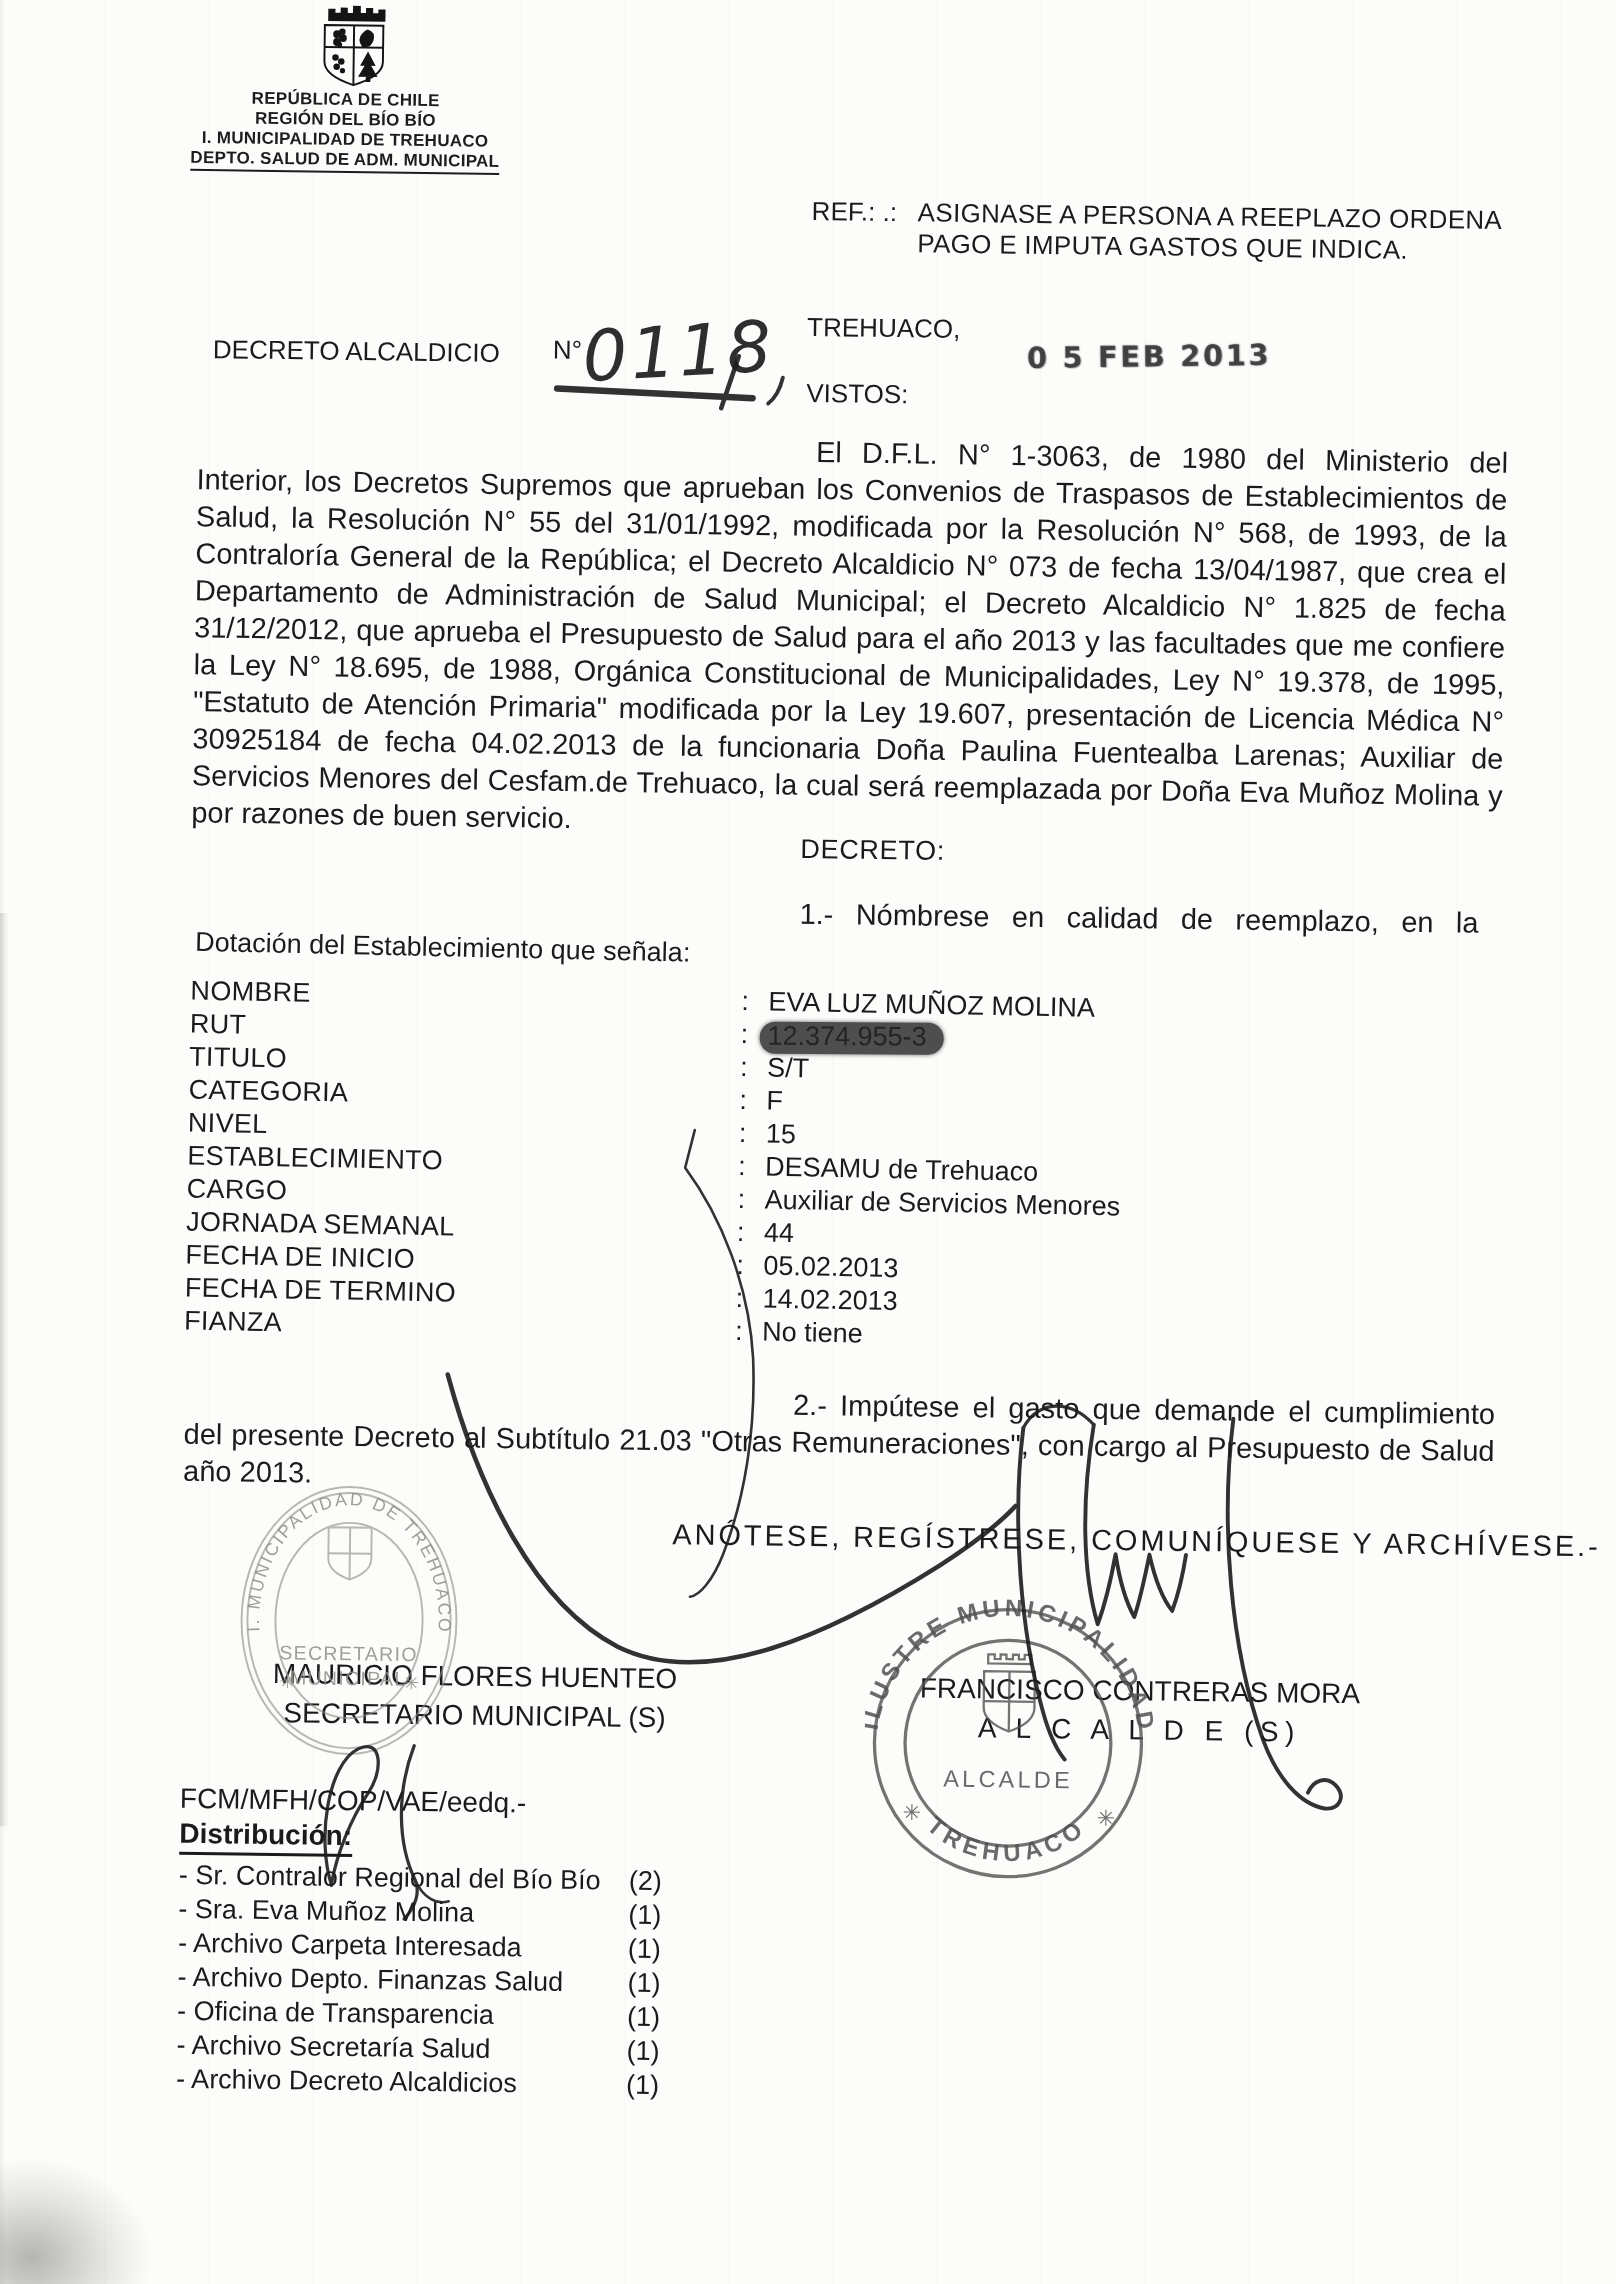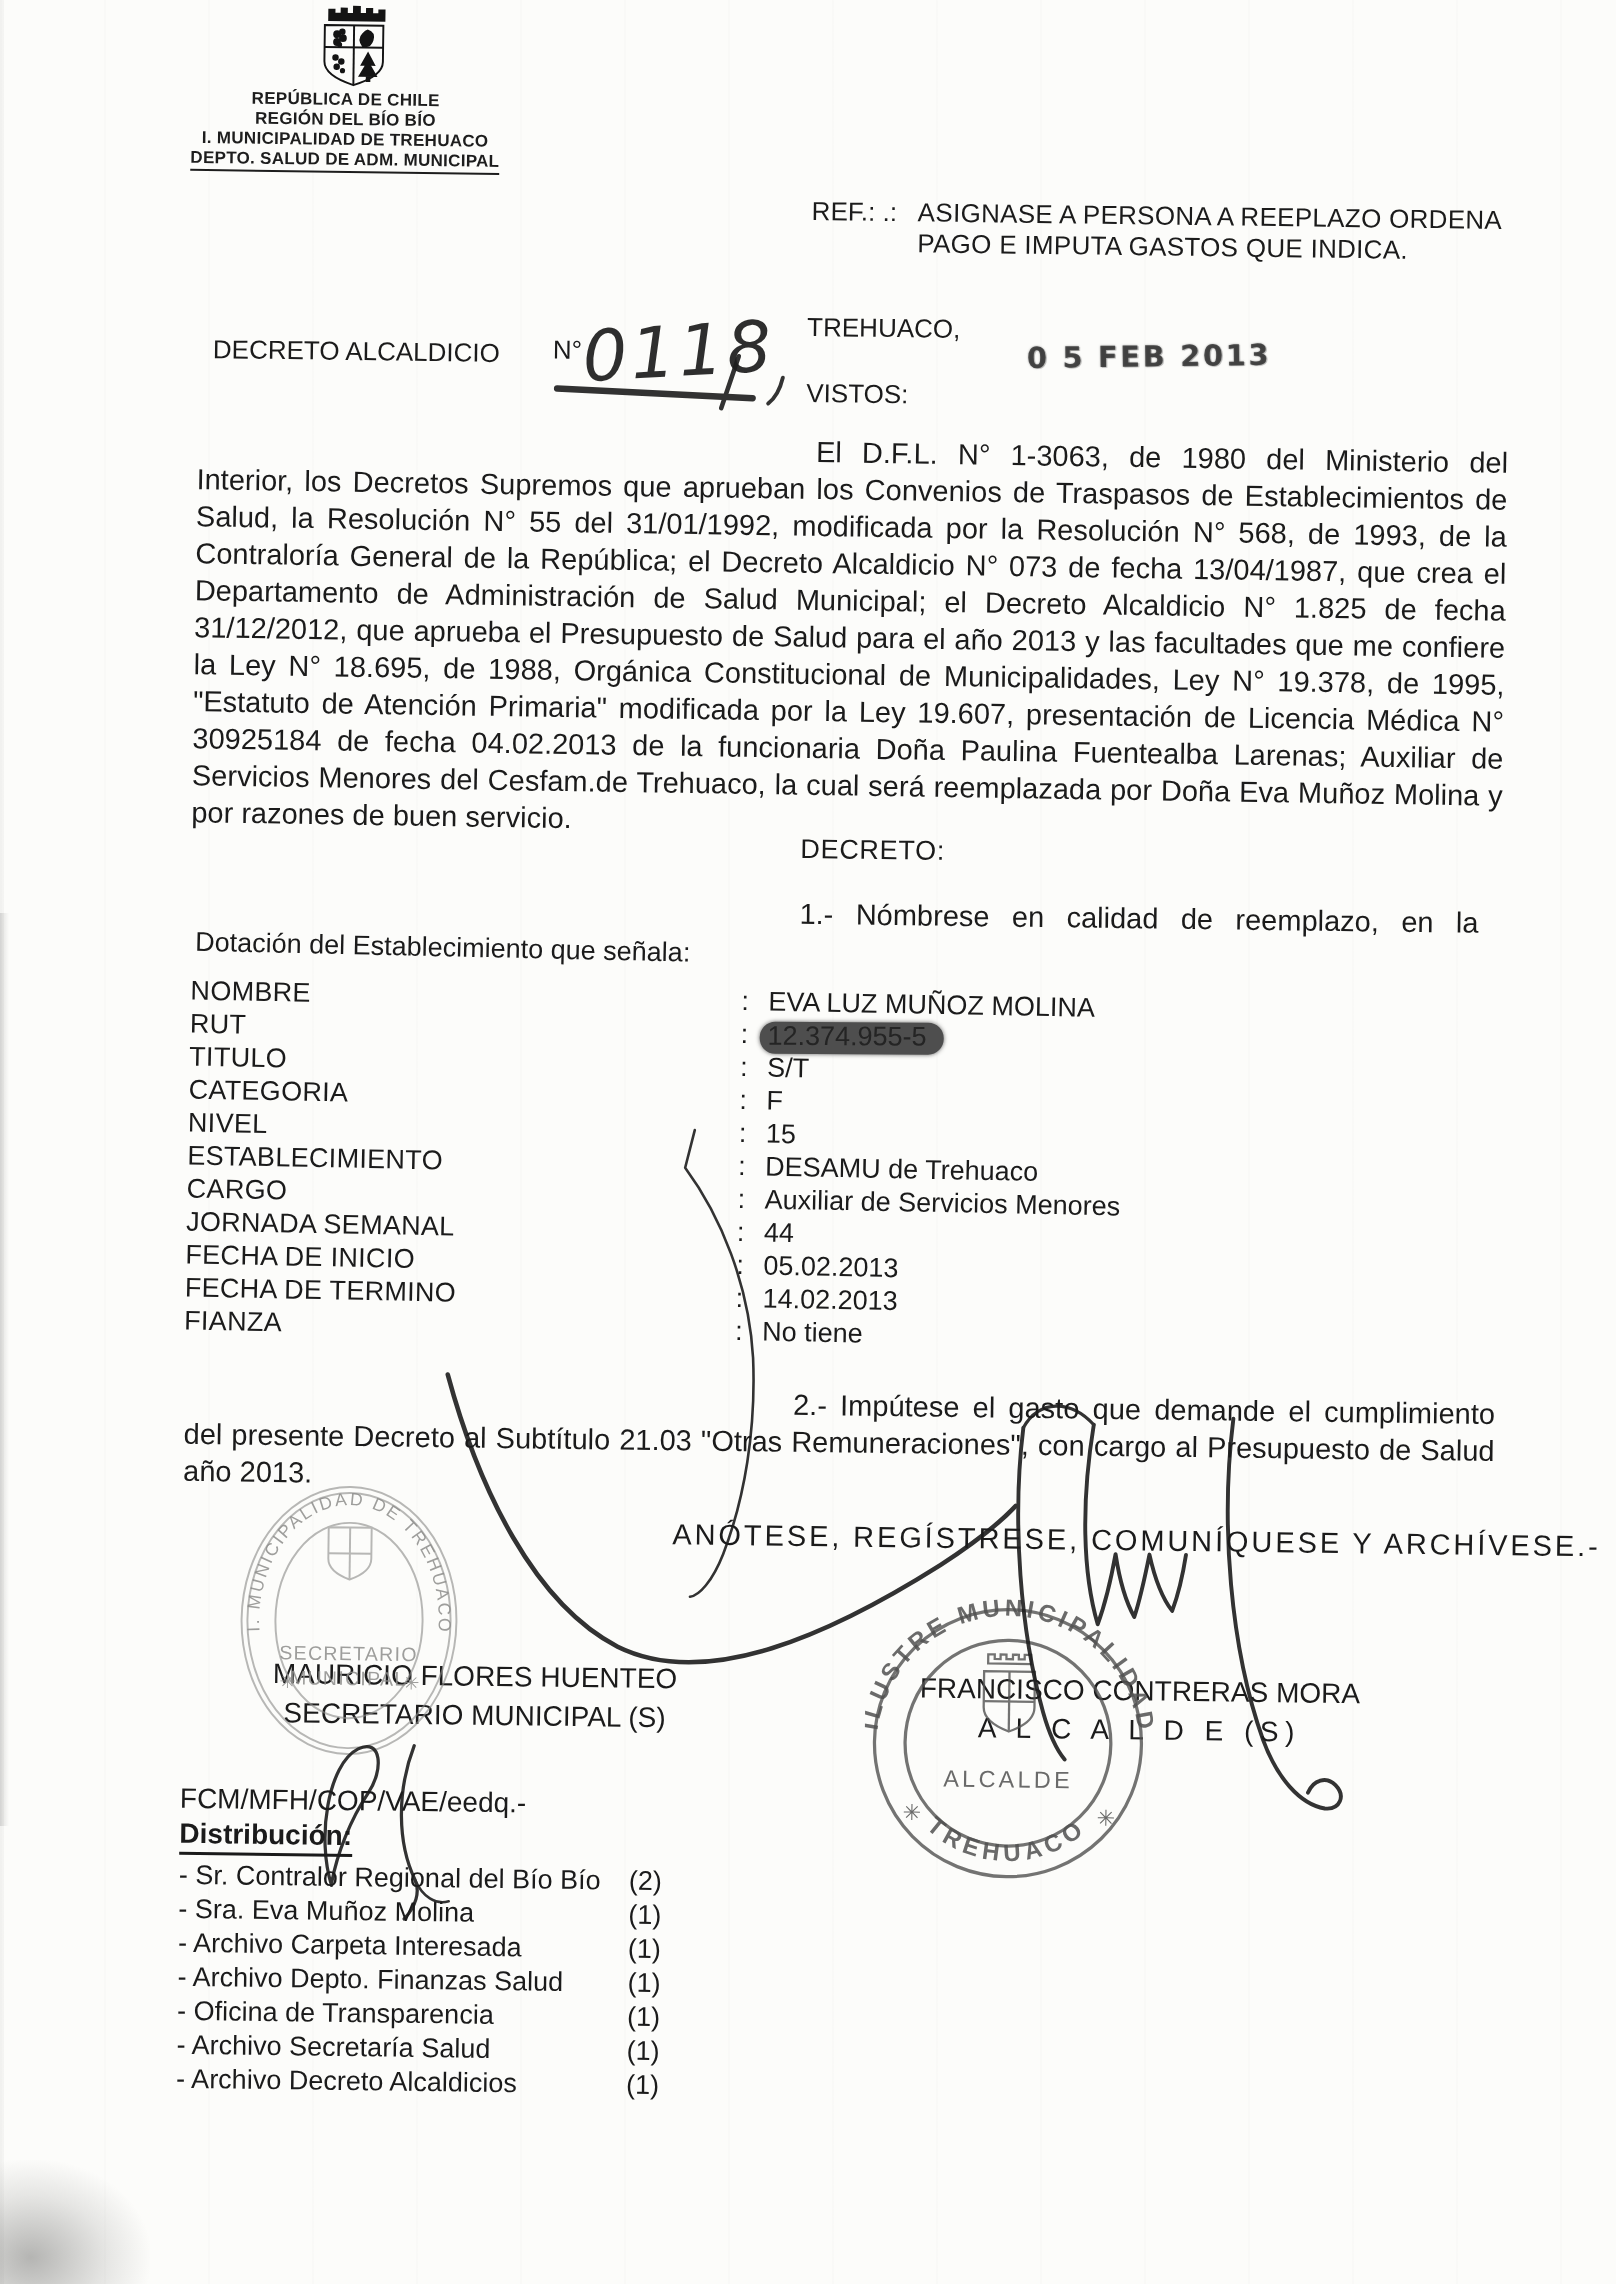--- a/index.html
+++ b/index.html
@@ -113,21 +113,21 @@
 
   <div class="abs fields">
     <div class="frow">
           <div class="flabel">NOMBRE</div>
           <div class="fcolon">:</div>
           <div class="fvalue">EVA LUZ MUÑOZ MOLINA</div>
         </div>
     <div class="frow">
           <div class="flabel">RUT</div>
           <div class="fcolon">:</div>
-          <div class="fvalue"><span class="redacted">12.374.955-5</span></div>
+          <div class="fvalue"><span class="redacted">12.374.955-3</span></div>
         </div>
     <div class="frow">
           <div class="flabel">TITULO</div>
           <div class="fcolon">:</div>
           <div class="fvalue">S/T</div>
         </div>
     <div class="frow">
           <div class="flabel">CATEGORIA</div>
           <div class="fcolon">:</div>
           <div class="fvalue">F</div>

